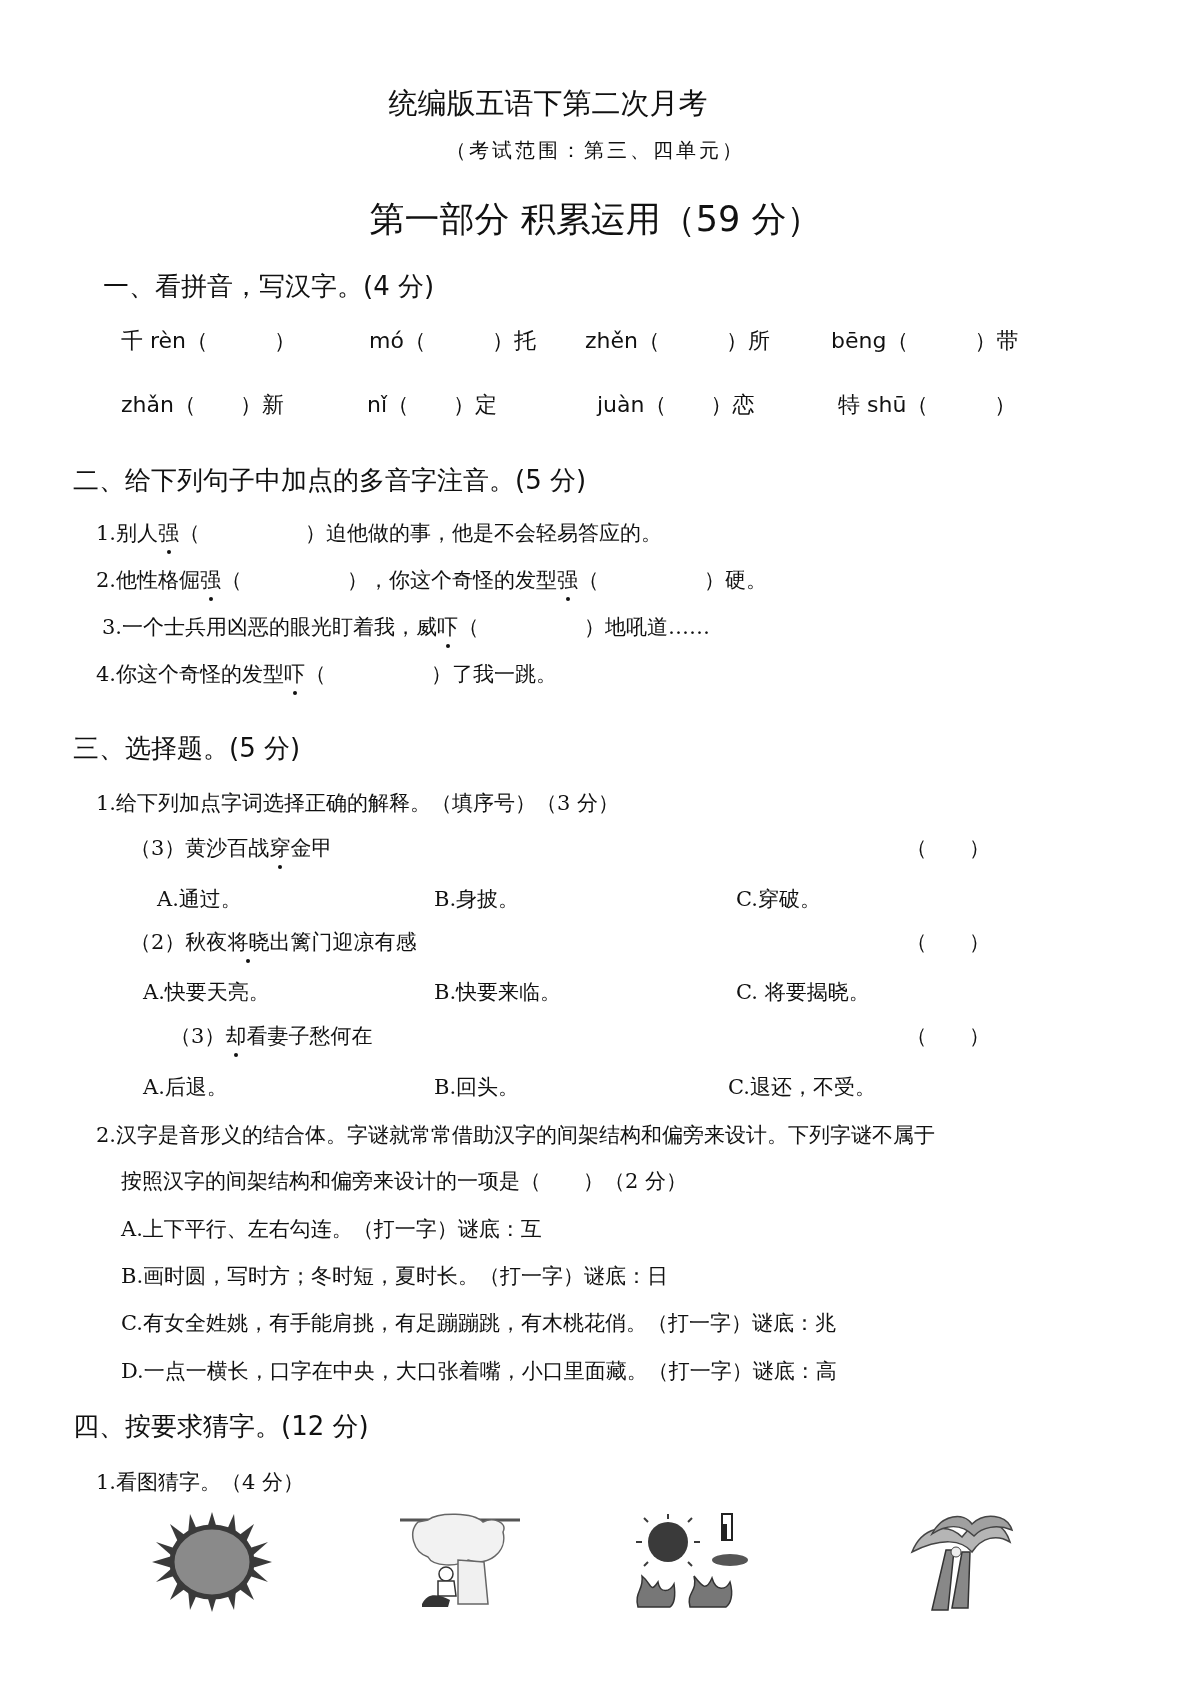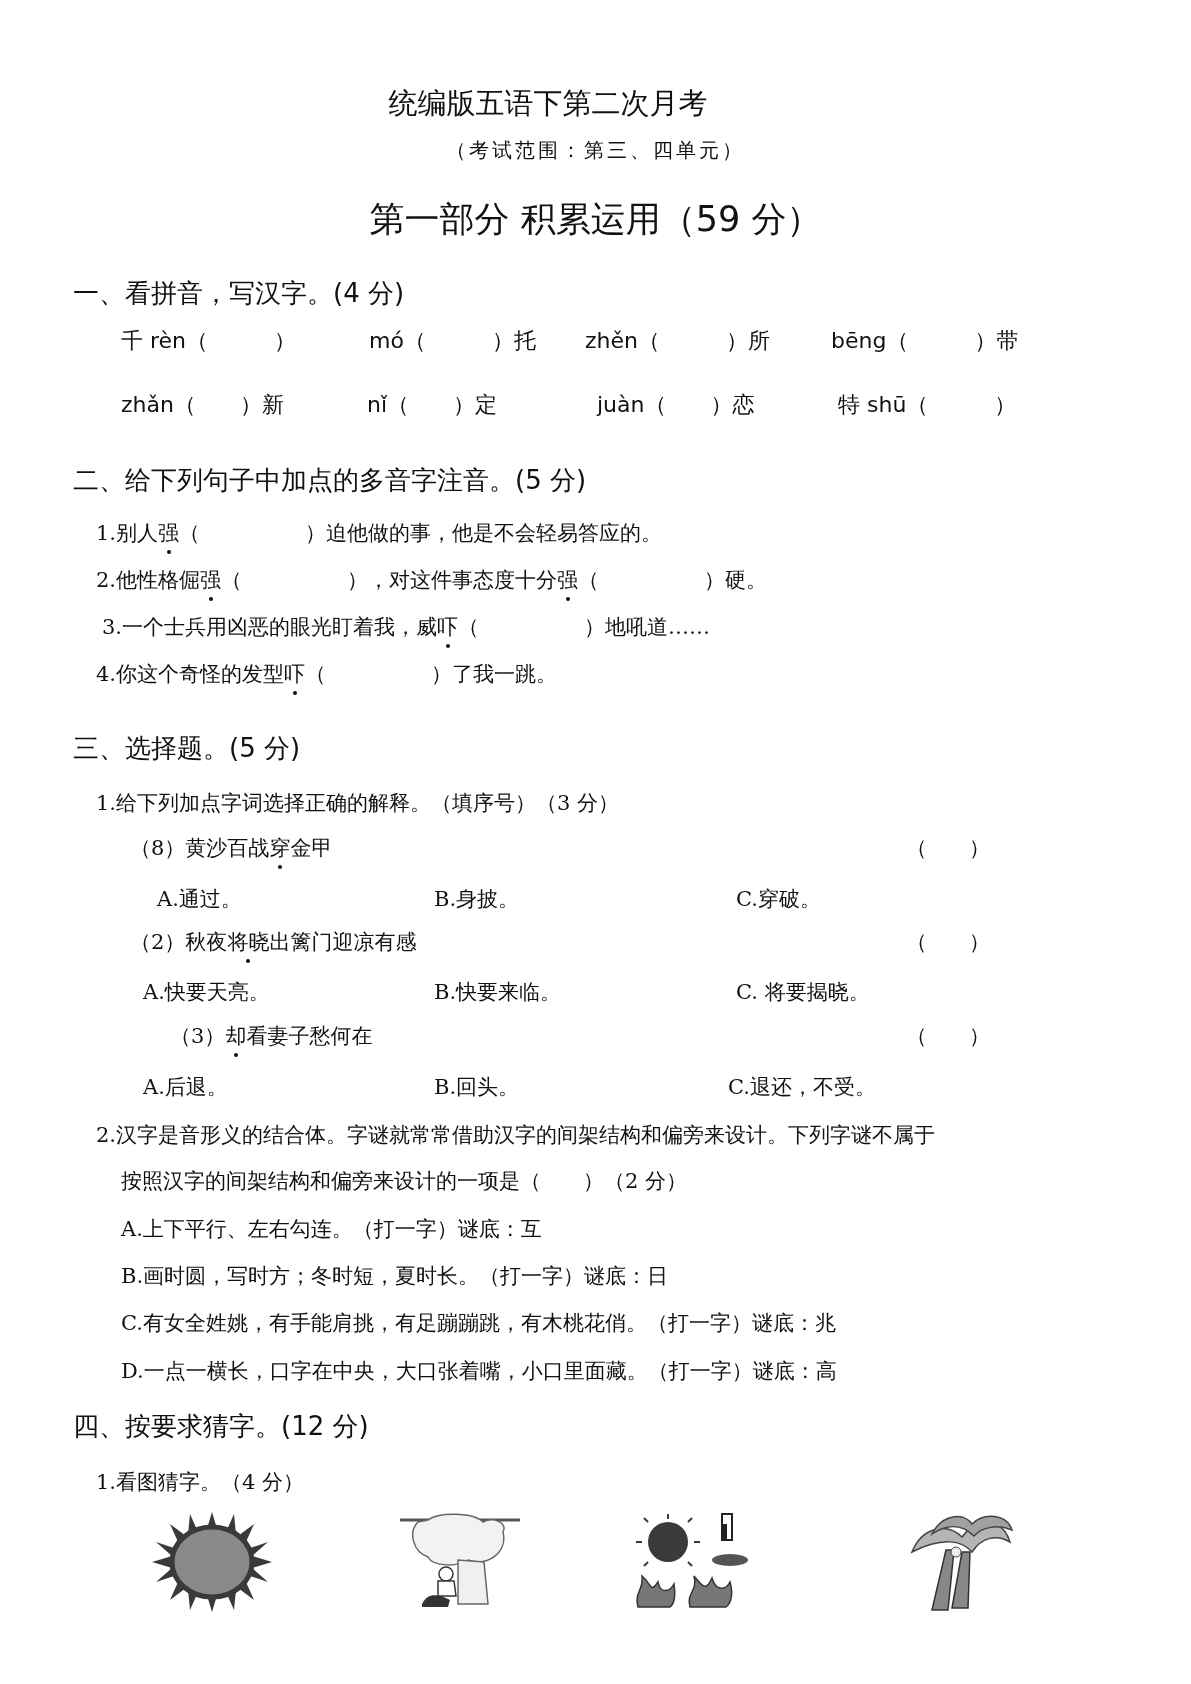--- a/index.html
+++ b/index.html
@@ -19,49 +19,49 @@
 </style>
 </head>
 <body>
 
 <div>
 
   <div class="abs title sans">统编版五语下第二次月考</div>
   <div class="abs subtitle serif">（考试范围：第三、四单元）</div>
   <div class="abs part sans">第一部分  积累运用（59 分）</div>
 
-  <div class="abs sec sans" style="top:276px;">一、看拼音，写汉字。(4 分)</div>
+  <div class="abs sec sans" style="top:269px;margin-left:30px;">一、看拼音，写汉字。(4 分)</div>
   <div class="abs py sans" style="top:326px;left:121px;">千 rèn（　　　）</div>
   <div class="abs py sans" style="top:326px;left:369px;">mó（　　　）托</div>
   <div class="abs py sans" style="top:326px;left:585px;">zhěn（　　　）所</div>
   <div class="abs py sans" style="top:326px;left:831px;">bēng（　　　）带</div>
   <div class="abs py sans" style="top:390px;left:121px;">zhǎn（　　）新</div>
   <div class="abs py sans" style="top:390px;left:367px;">nǐ（　　）定</div>
   <div class="abs py sans" style="top:390px;left:597px;">juàn（　　）恋</div>
   <div class="abs py sans" style="top:390px;left:838px;">特 shū（　　　）</div>
 
   <div class="abs sec sans" style="top:463px;">二、给下列句子中加点的多音字注音。(5 分)</div>
   <div class="abs q serif" style="top:519px;left:96px;">
     <span>1.别人</span><span class="dot">强</span><span>（　　　　　）迫他做的事，他是不会轻易答应的。</span>
   </div>
   <div class="abs q serif" style="top:566px;left:96px;">
-    <span>2.他性格倔</span><span class="dot">强</span><span>（　　　　　），对这件事态度十分</span><span class="dot">强</span><span>（　　　　　）硬。</span>
+    <span>2.他性格倔</span><span class="dot">强</span><span>（　　　　　），你这个奇怪的发型</span><span class="dot">强</span><span>（　　　　　）硬。</span>
   </div>
   <div class="abs q serif" style="top:613px;left:102px;">
     <span>3.一个士兵用凶恶的眼光盯着我，威</span><span class="dot">吓</span><span>（　　　　　）地吼道……</span>
   </div>
   <div class="abs q serif" style="top:660px;left:96px;">
     <span>4.你这个奇怪的发型</span><span class="dot">吓</span><span>（　　　　　）了我一跳。</span>
   </div>
 
   <div class="abs sec sans" style="top:731px;">三、选择题。(5 分)</div>
   <div class="abs q serif" style="top:789px;left:96px;">1.给下列加点字词选择正确的解释。（填序号）（3 分）</div>
 
   <div class="abs q serif" style="top:834px;left:130px;">
-    <span>（8）黄沙百战</span><span class="dot">穿</span><span>金甲</span>
+    <span>（3）黄沙百战</span><span class="dot">穿</span><span>金甲</span>
   </div>
   <div class="abs q serif" style="top:834px;left:906px;">（　　）</div>
   <div class="abs q serif" style="top:885px;left:157px;">A.通过。</div>
   <div class="abs q serif" style="top:885px;left:434px;">B.身披。</div>
   <div class="abs q serif" style="top:885px;left:736px;">C.穿破。</div>
 
   <div class="abs q serif" style="top:928px;left:130px;">
     <span>（2）秋夜</span><span class="dot" style="letter-spacing:0">将晓</span><span>出篱门迎凉有感</span>
   </div>
   <div class="abs q serif" style="top:928px;left:906px;">（　　）</div>

